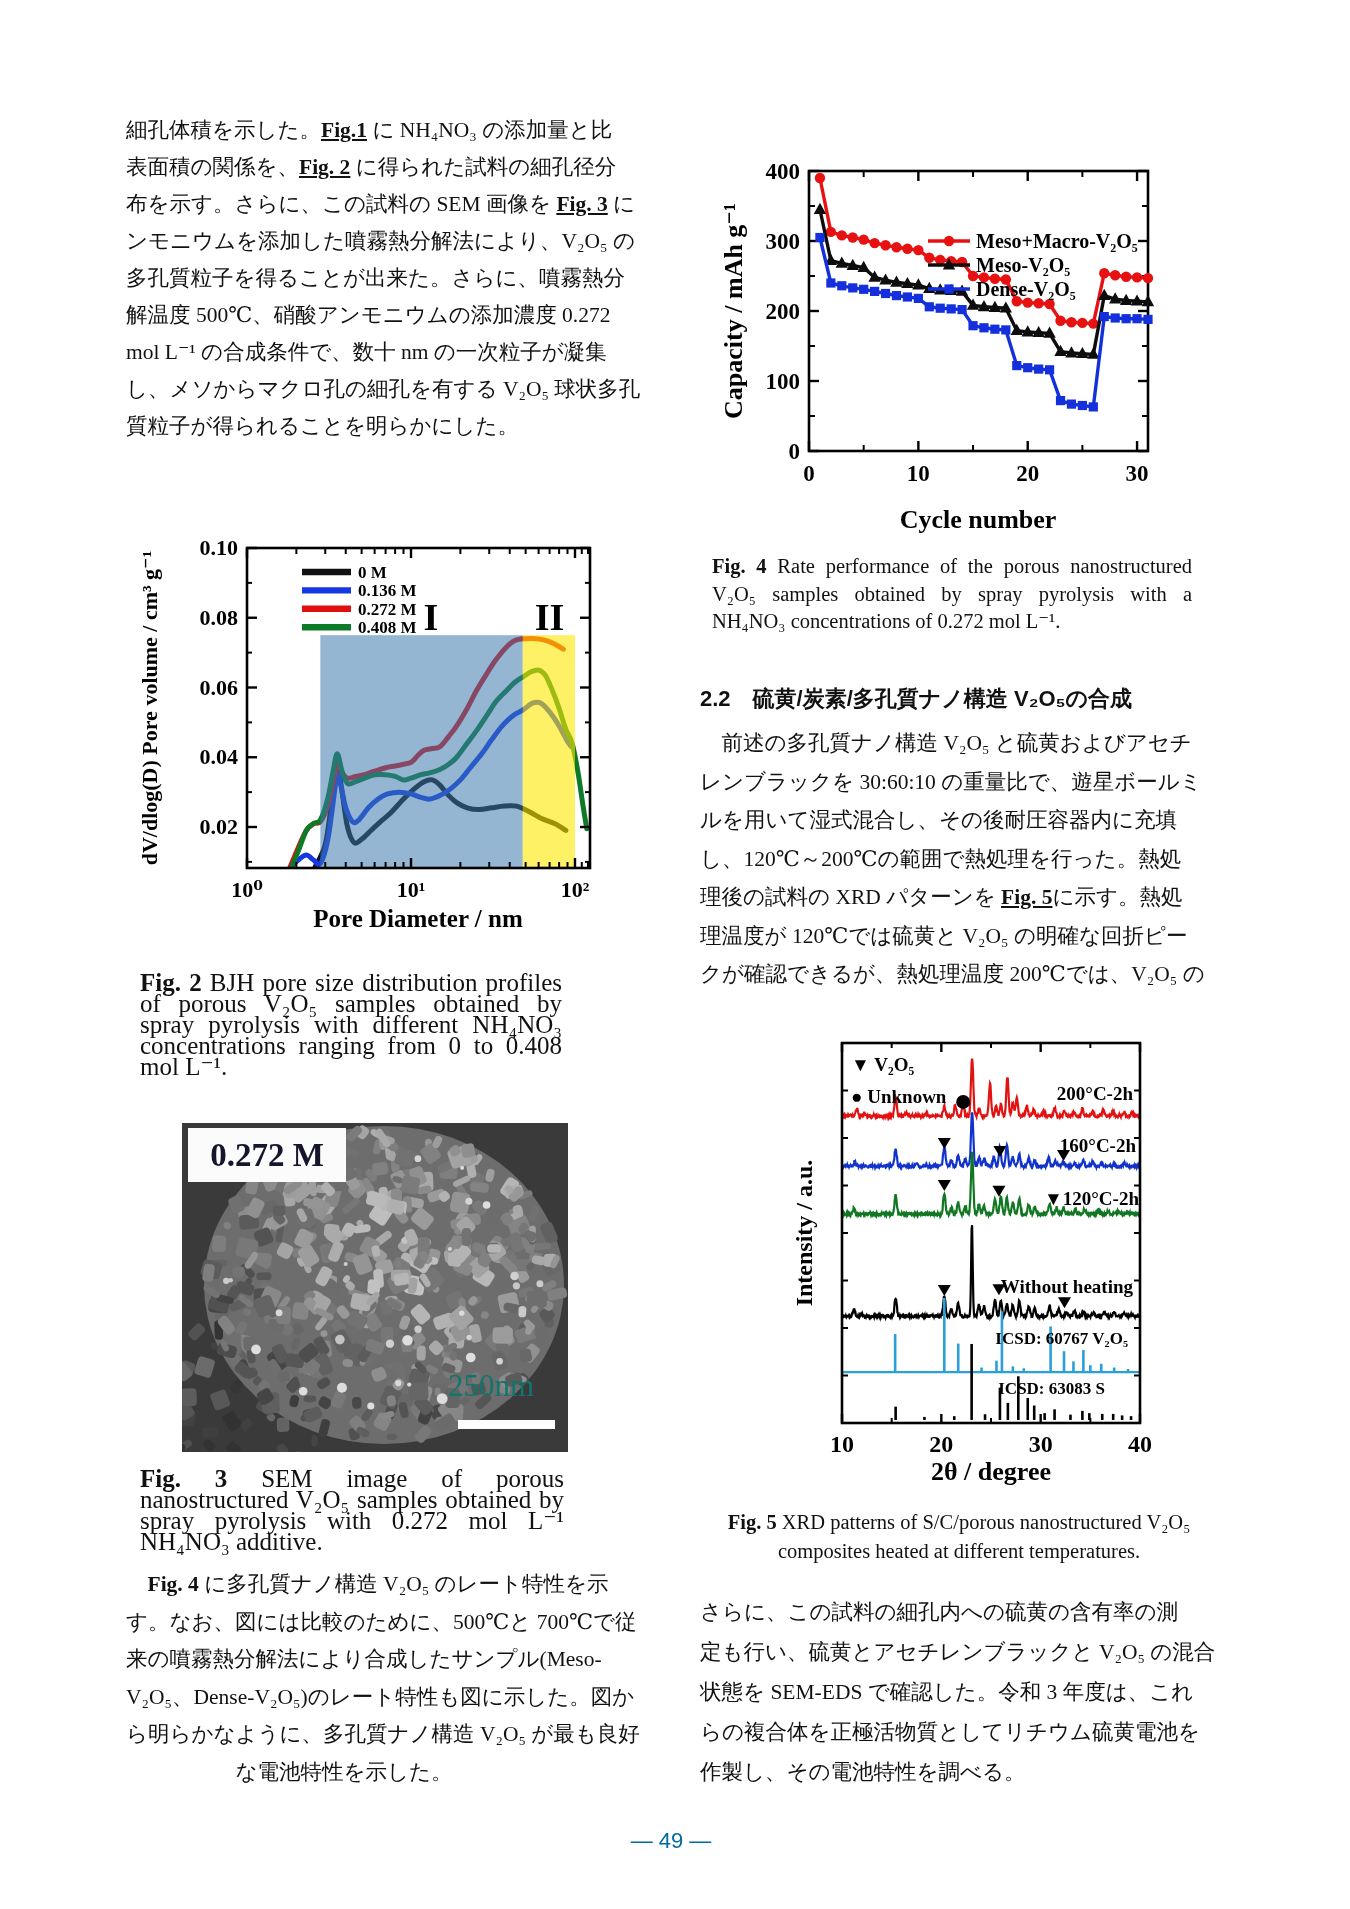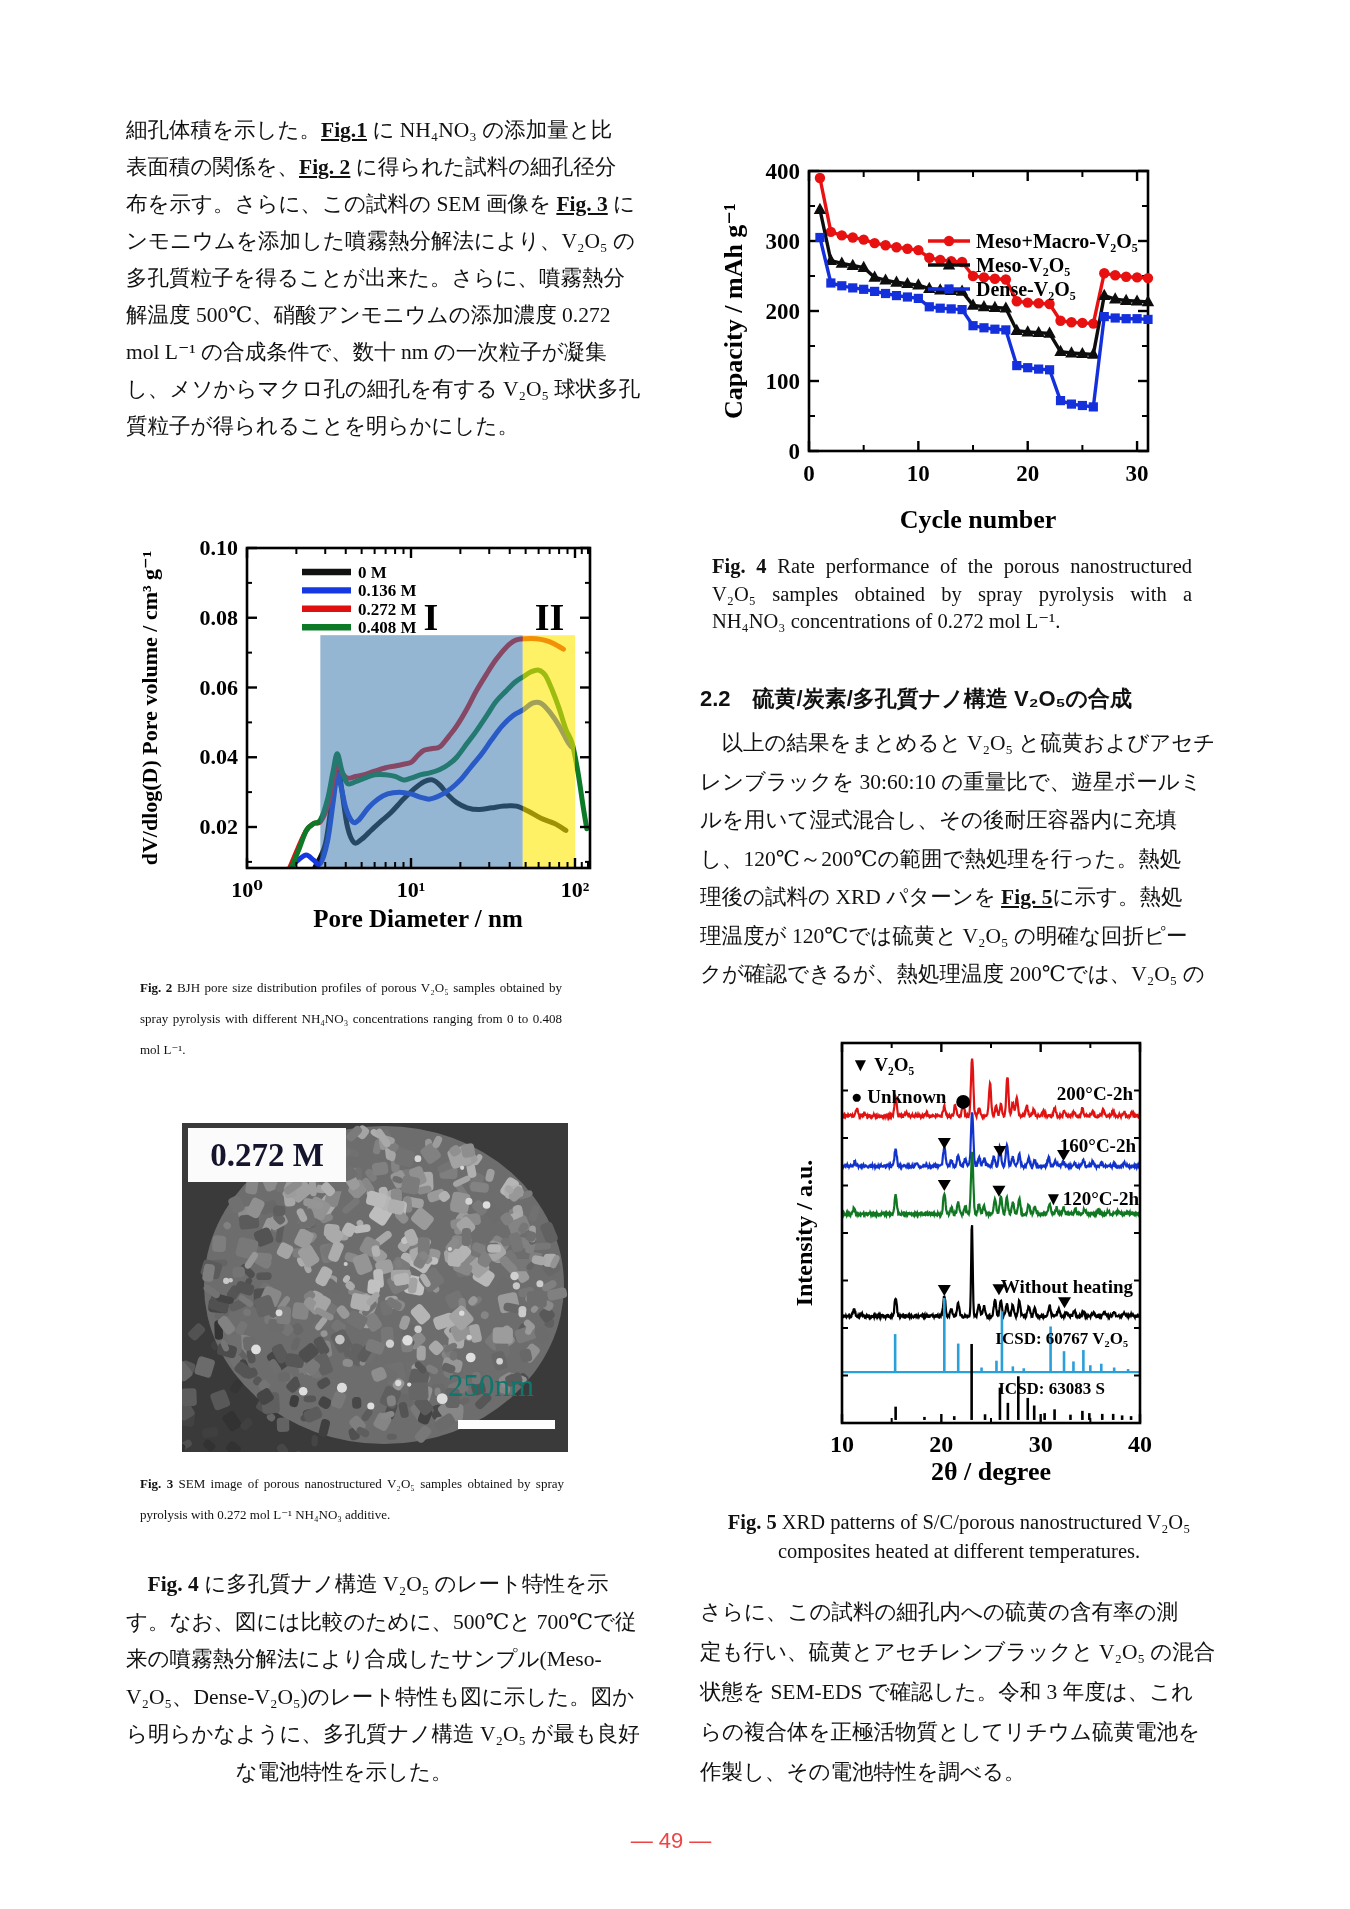--- a/index.html
+++ b/index.html
@@ -2,26 +2,26 @@
 <html><head>
 <meta charset="utf-8">
 <style>
   html,body{margin:0;padding:0;}
   body{width:1350px;height:1909px;background:#ffffff;position:relative;overflow:hidden;
        font-family:"Liberation Serif","DejaVu Serif",serif;color:#111;}
   .abs{position:absolute;}
   .jp .ln{white-space:nowrap;font-size:21.5px;}
   .figref{font-weight:bold;text-decoration:underline;}
   .figbold{font-weight:bold;}
-  .caption{text-align:justify;font-size:13px;line-height:31px;}
+  .caption{text-align:justify;font-size:25px;line-height:21px;}
   .caption b{font-weight:bold;}
   .heading{font-family:"Liberation Sans","DejaVu Sans",sans-serif;font-weight:bold;
            font-size:22px;white-space:nowrap;}
   .pagenum{left:0;width:1342px;text-align:center;font-size:22px;
-           font-family:"Liberation Sans","DejaVu Sans",sans-serif;color:#ef4444;}
+           font-family:"Liberation Sans","DejaVu Sans",sans-serif;color:#0369a1;}
   .sem-wrap{overflow:hidden;}
   .sem-label{position:absolute;left:6px;top:5px;width:158px;height:54px;background:#fbfbfb;
              color:#15152e;font-weight:bold;font-size:33px;text-align:center;line-height:54px;}
   .sem-scaletext{position:absolute;left:266px;top:245px;font-size:31px;color:#0f766e;}
   .sem-scalebar{position:absolute;left:276px;top:297px;width:97px;height:9px;background:#fdfdfd;}
 </style>
 </head>
 <body>
 
 <div class="abs jp" style="left:126px;top:112px;width:436px;line-height:37px;">
@@ -898,21 +898,21 @@
     <text x="742" y="311" font-family="&quot;Liberation Serif&quot;,&quot;DejaVu Serif&quot;,serif" font-size="26" font-weight="bold" fill="#000" text-anchor="middle" transform="rotate(-90 742 311)">Capacity / mAh g⁻¹</text>
   </svg>
 
 <div class="abs caption" style="left:712px;top:553px;width:480px;font-size:20.5px;line-height:27.5px;">
   <b>Fig. 4 </b><span>Rate performance of the porous nanostructured V₂O₅ samples obtained by spray pyrolysis with a NH₄NO₃ concentrations of 0.272 mol L⁻¹.</span>
 </div>
 
 <div class="abs heading" style="left:700px;top:684px;">2.2　硫黄/炭素/多孔質ナノ構造 V₂O₅の合成</div>
 
 <div class="abs jp" style="left:700px;top:724px;width:500px;line-height:38.5px;">
-    <div class="ln">　以上の結果をまとめると V₂O₅ と硫黄およびアセチ</div>
+    <div class="ln">　前述の多孔質ナノ構造 V₂O₅ と硫黄およびアセチ</div>
     <div class="ln">レンブラックを 30:60:10 の重量比で、遊星ボールミ</div>
     <div class="ln">ルを用いて湿式混合し、その後耐圧容器内に充填</div>
     <div class="ln">し、120℃～200℃の範囲で熱処理を行った。熱処</div>
     <div class="ln">理後の試料の XRD パターンを <span class="figref">Fig. 5</span>に示す。熱処</div>
     <div class="ln">理温度が 120℃では硫黄と V₂O₅ の明確な回折ピー</div>
     <div class="ln">クが確認できるが、熱処理温度 200℃では、V₂O₅ の</div>
   </div>
 
 <svg id="fig5-svg" class="abs" style="left:780px;top:1030px" width="380" height="460" viewBox="780 1030 380 460">
     <g>

